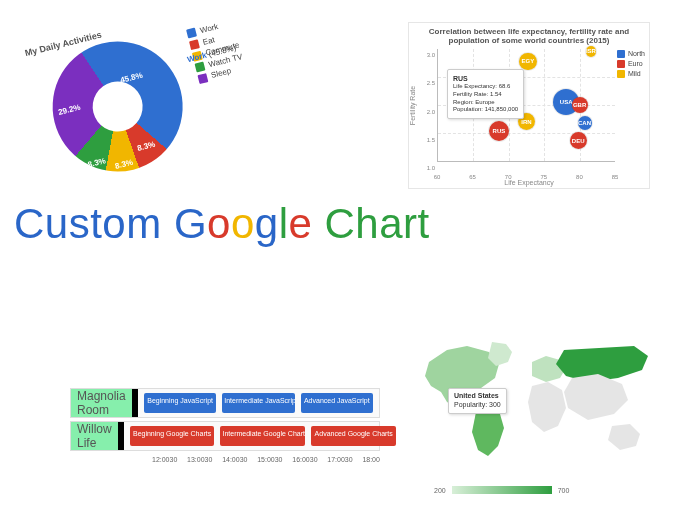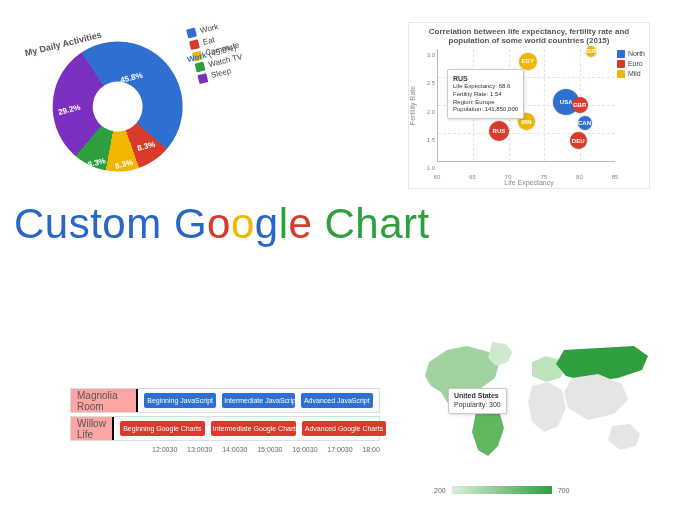--- a/index.html
+++ b/index.html
@@ -48,21 +48,21 @@
   .bub-legend div::before{content:"";display:inline-block;width:8px;height:8px;margin-right:3px;vertical-align:middle;border-radius:1px}
   .rg-na::before{background:#2f6fd0}
   .rg-eu::before{background:#d83a2b}
   .rg-me::before{background:#f1b600}
   .tooltip{position:absolute;left:38px;top:46px;background:#fff;border:1px solid #ccc;border-radius:2px;font-size:6px;line-height:1.3;color:#333;padding:4px 5px;z-index:5;box-shadow:1px 1px 3px rgba(0,0,0,.15)}
   .tooltip b{display:block;font-size:7px}
 
   
   .tl-wrap{position:absolute;left:70px;top:388px;width:310px;font-size:8px}
   .tl-row{display:flex;align-items:stretch;border:1px solid #ddd;margin-bottom:3px;background:#fafafa}
-  .tl-room{width:76px;background:#fca5a5;color:#555;font-size:10px;display:flex;align-items:center;padding:0 6px;border-right:2px solid #000000}
+  .tl-room{width:76px;background:#86efac;color:#555;font-size:12px;display:flex;align-items:center;padding:0 6px;border-right:6px solid #000000}
   .tl-bars{flex:1;display:flex;gap:6px;padding:4px 6px}
   .tl-bar{flex:1;color:#fff;font-size:7px;text-align:center;padding:4px 2px;border-radius:2px;white-space:nowrap;overflow:hidden}
   .bar-blue{background:#2f6fd0}
   .bar-red{background:#d83a2b}
   .tl-axis{display:flex;font-size:7px;color:#666;padding:2px 0 0 82px}
   .tl-axis span{flex:1;text-align:left}
 
   
   .map-wrap{position:absolute;right:26px;top:334px;width:240px;height:160px}
   .map-svg{width:100%;height:130px}

